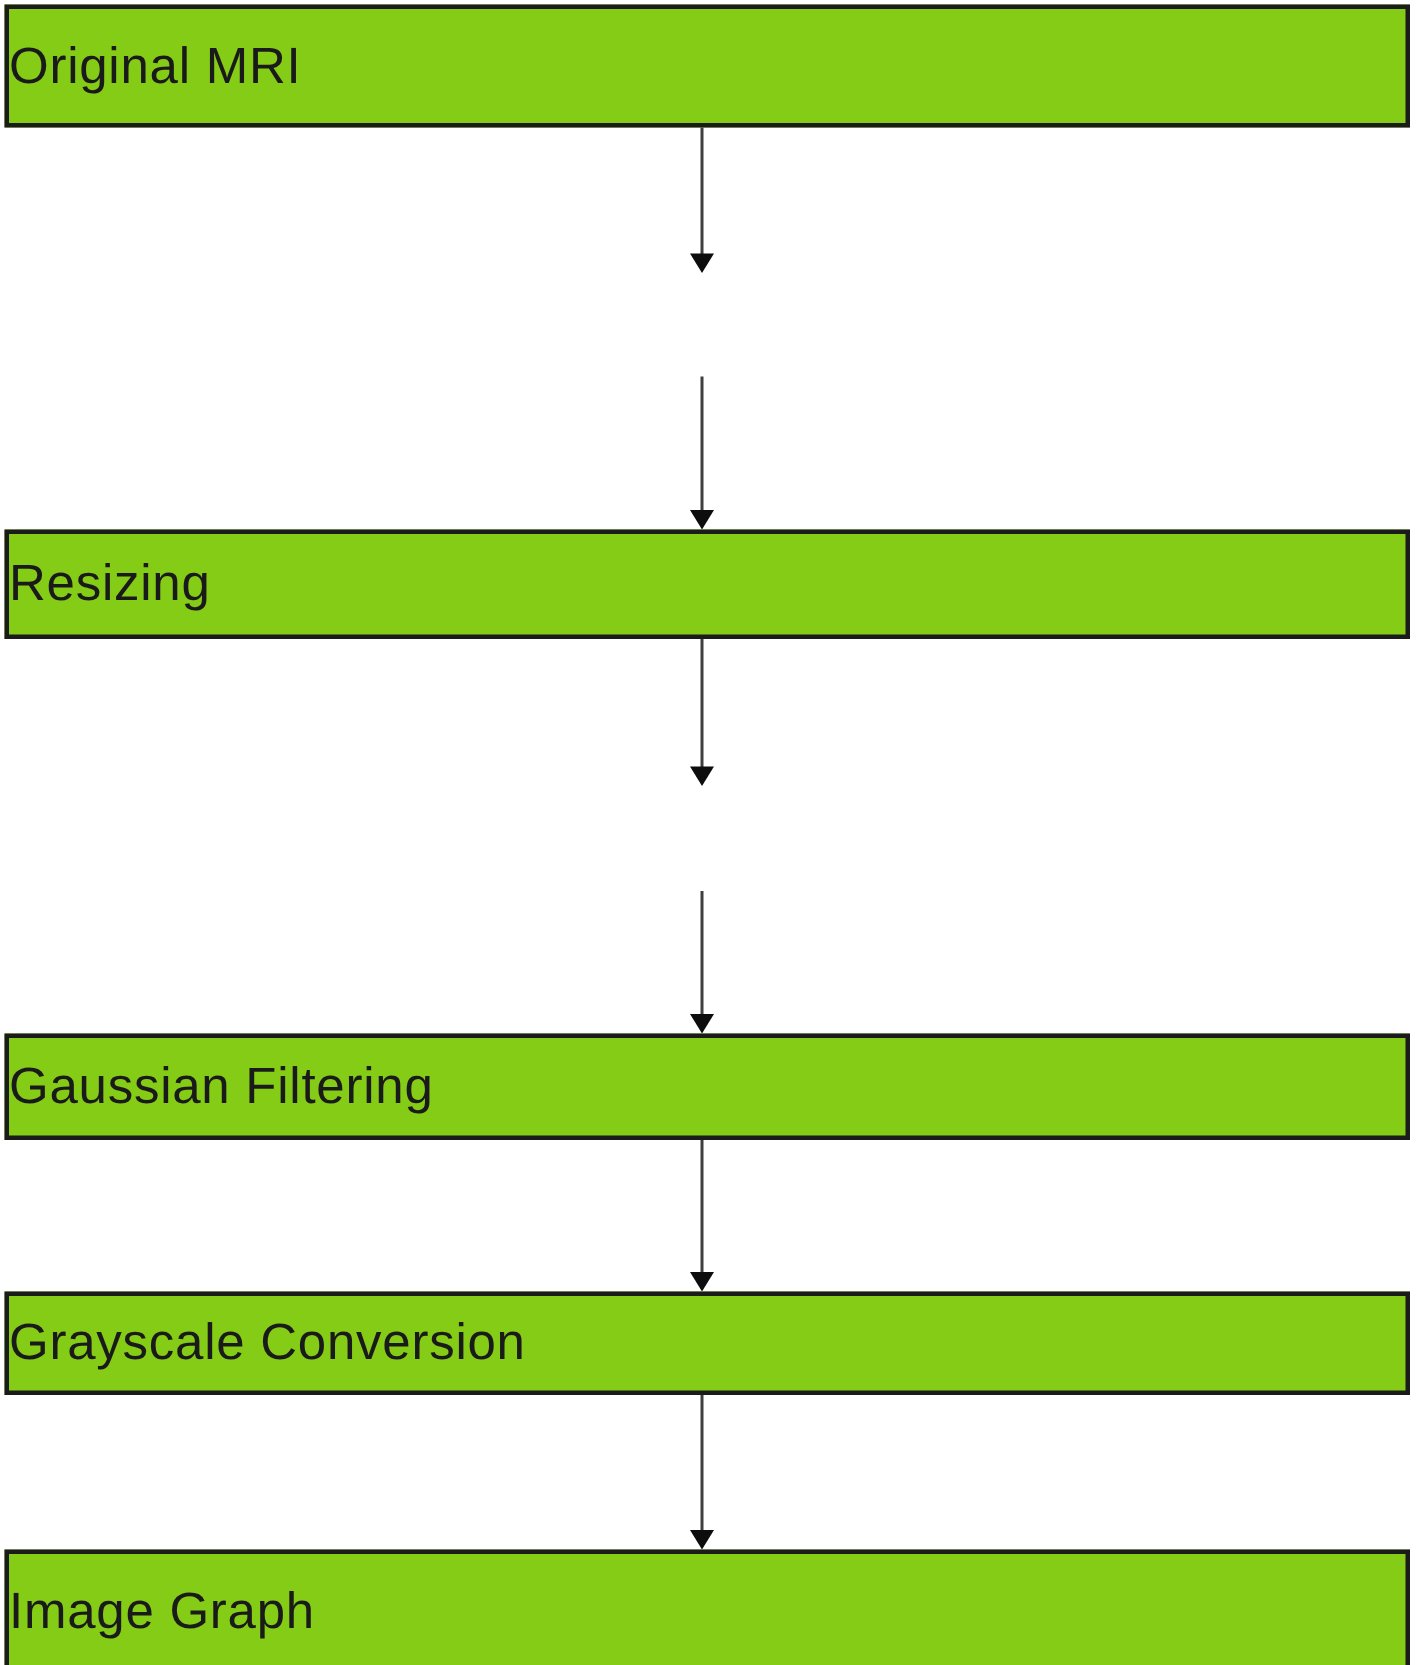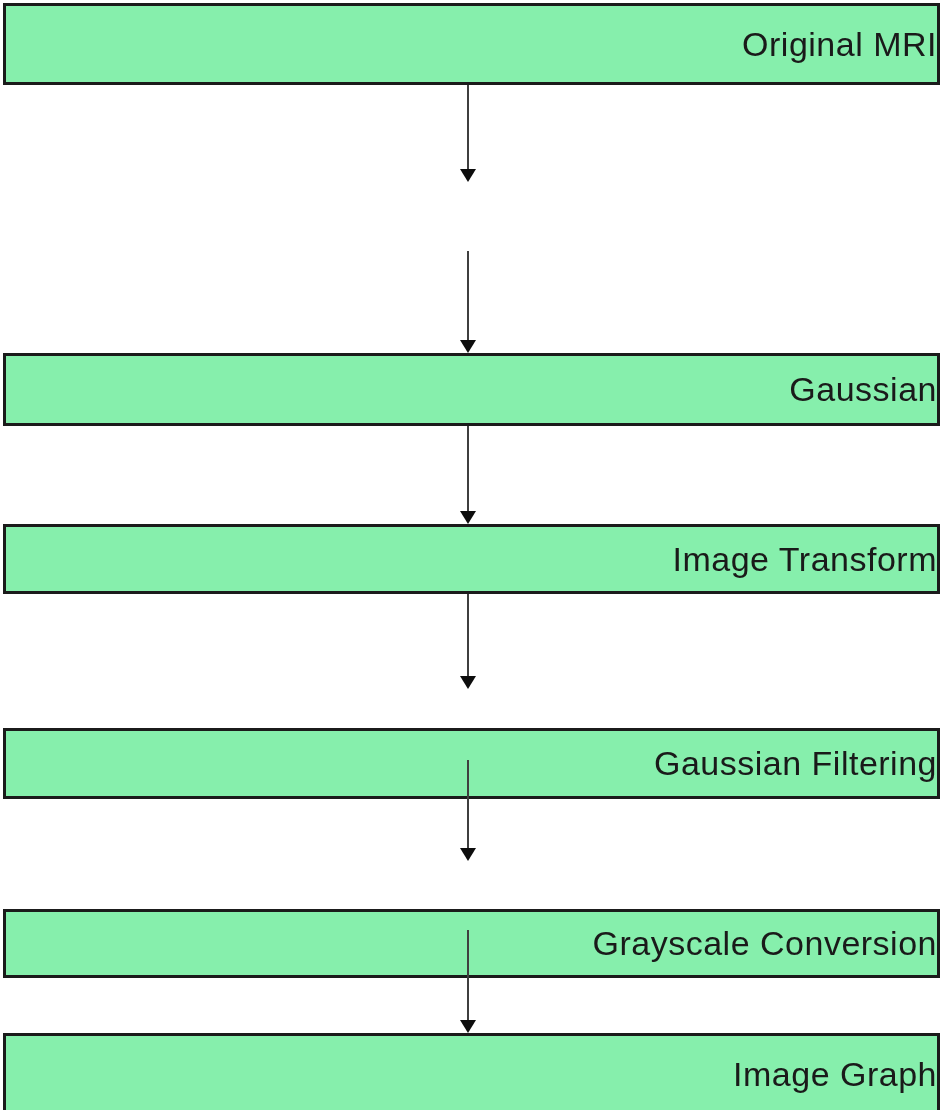--- a/index.html
+++ b/index.html
@@ -14,24 +14,24 @@
     background: #ffffff;
     font-family: "Liberation Sans", sans-serif;
     overflow: hidden;
   }
   .node {
     position: absolute;
     left: 3px;
     right: 4px;
     box-sizing: border-box;
     border: 3px solid #1b1b1b;
-    background: #86efac;
+    background: #84cc16;
     display: flex;
     align-items: center;
-    justify-content: flex-end;
+    justify-content: flex-start;
   }
   .node-label {
     font-size: 34px;
     font-weight: 400;
     color: #1a1a1a;
     letter-spacing: 0.5px;
     white-space: nowrap;
   }
   .arrow {
     position: absolute;
@@ -54,22 +54,22 @@
     height: 0;
     border-left: 8px solid transparent;
     border-right: 8px solid transparent;
     border-top: 13px solid #0d0d0d;
   }
   
   #node-0 { top: 3px;    height: 82px; }
   #node-1 { top: 182px;  height: 69px; }
   #node-2 { top: 353px;  height: 73px; }
   #node-3 { top: 524px;  height: 70px; }
-  #node-4 { top: 689px;  height: 71px; margin-top: 39px; }
-  #node-5 { top: 909px;  height: 69px; }
+  #node-4 { top: 689px;  height: 71px; }
+  #node-5 { top: 861px;  height: 69px; }
   #node-6 { top: 1033px; height: 82px; }
   
   #arrow-0 { top: 85px;  height: 97px;  }
   #arrow-1 { top: 251px; height: 102px; }
   #arrow-2 { top: 426px; height: 98px;  }
   #arrow-3 { top: 594px; height: 95px;  }
   #arrow-4 { top: 760px; height: 101px; }
   #arrow-5 { top: 930px; height: 103px; }
 </style>
 </head>
@@ -86,31 +86,28 @@
     <div class="arrow-head"></div>
   </div>
 
 
   <div class="arrow" id="arrow-1">
     <div class="arrow-line"></div>
     <div class="arrow-head"></div>
   </div>
 
   <div class="node" id="node-2">
-    <span class="node-label">Gaussian</span>
+    <span class="node-label">Resizing</span>
   </div>
 
   <div class="arrow" id="arrow-2">
     <div class="arrow-line"></div>
     <div class="arrow-head"></div>
   </div>
 
-  <div class="node" id="node-3">
-    <span class="node-label">Image Transform</span>
-  </div>
 
   <div class="arrow" id="arrow-3">
     <div class="arrow-line"></div>
     <div class="arrow-head"></div>
   </div>
 
   <div class="node" id="node-4">
     <span class="node-label">Gaussian Filtering</span>
   </div>
 

